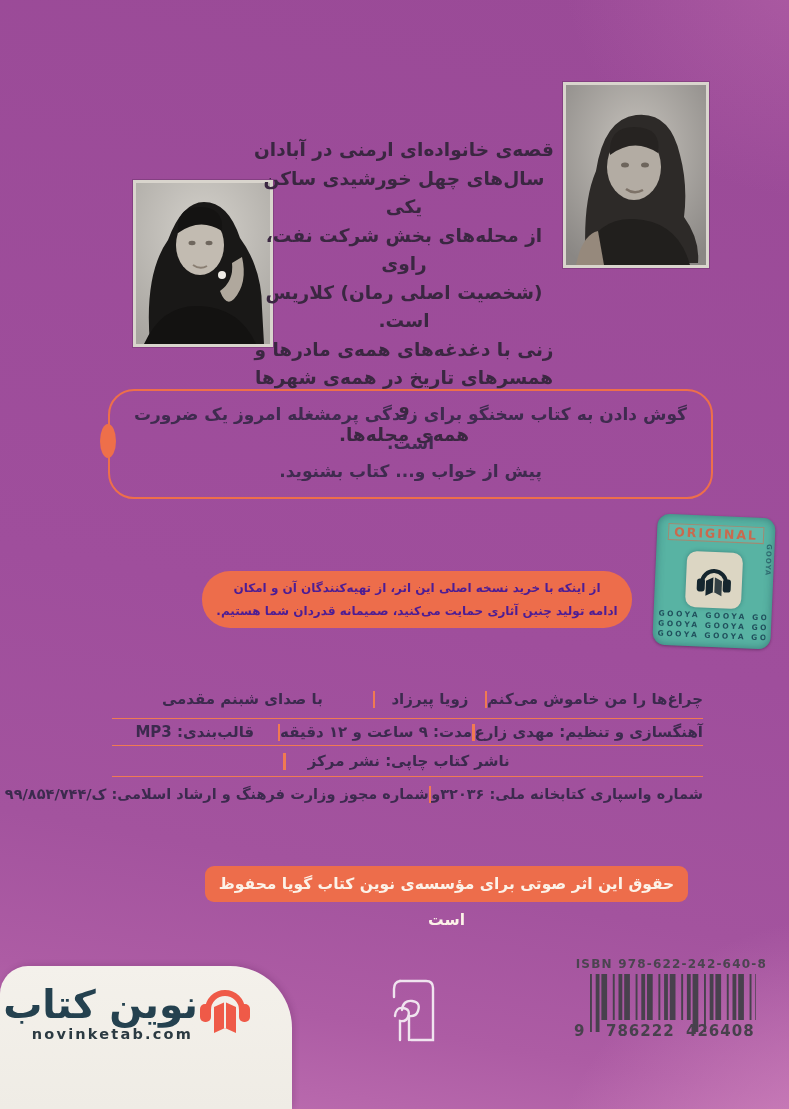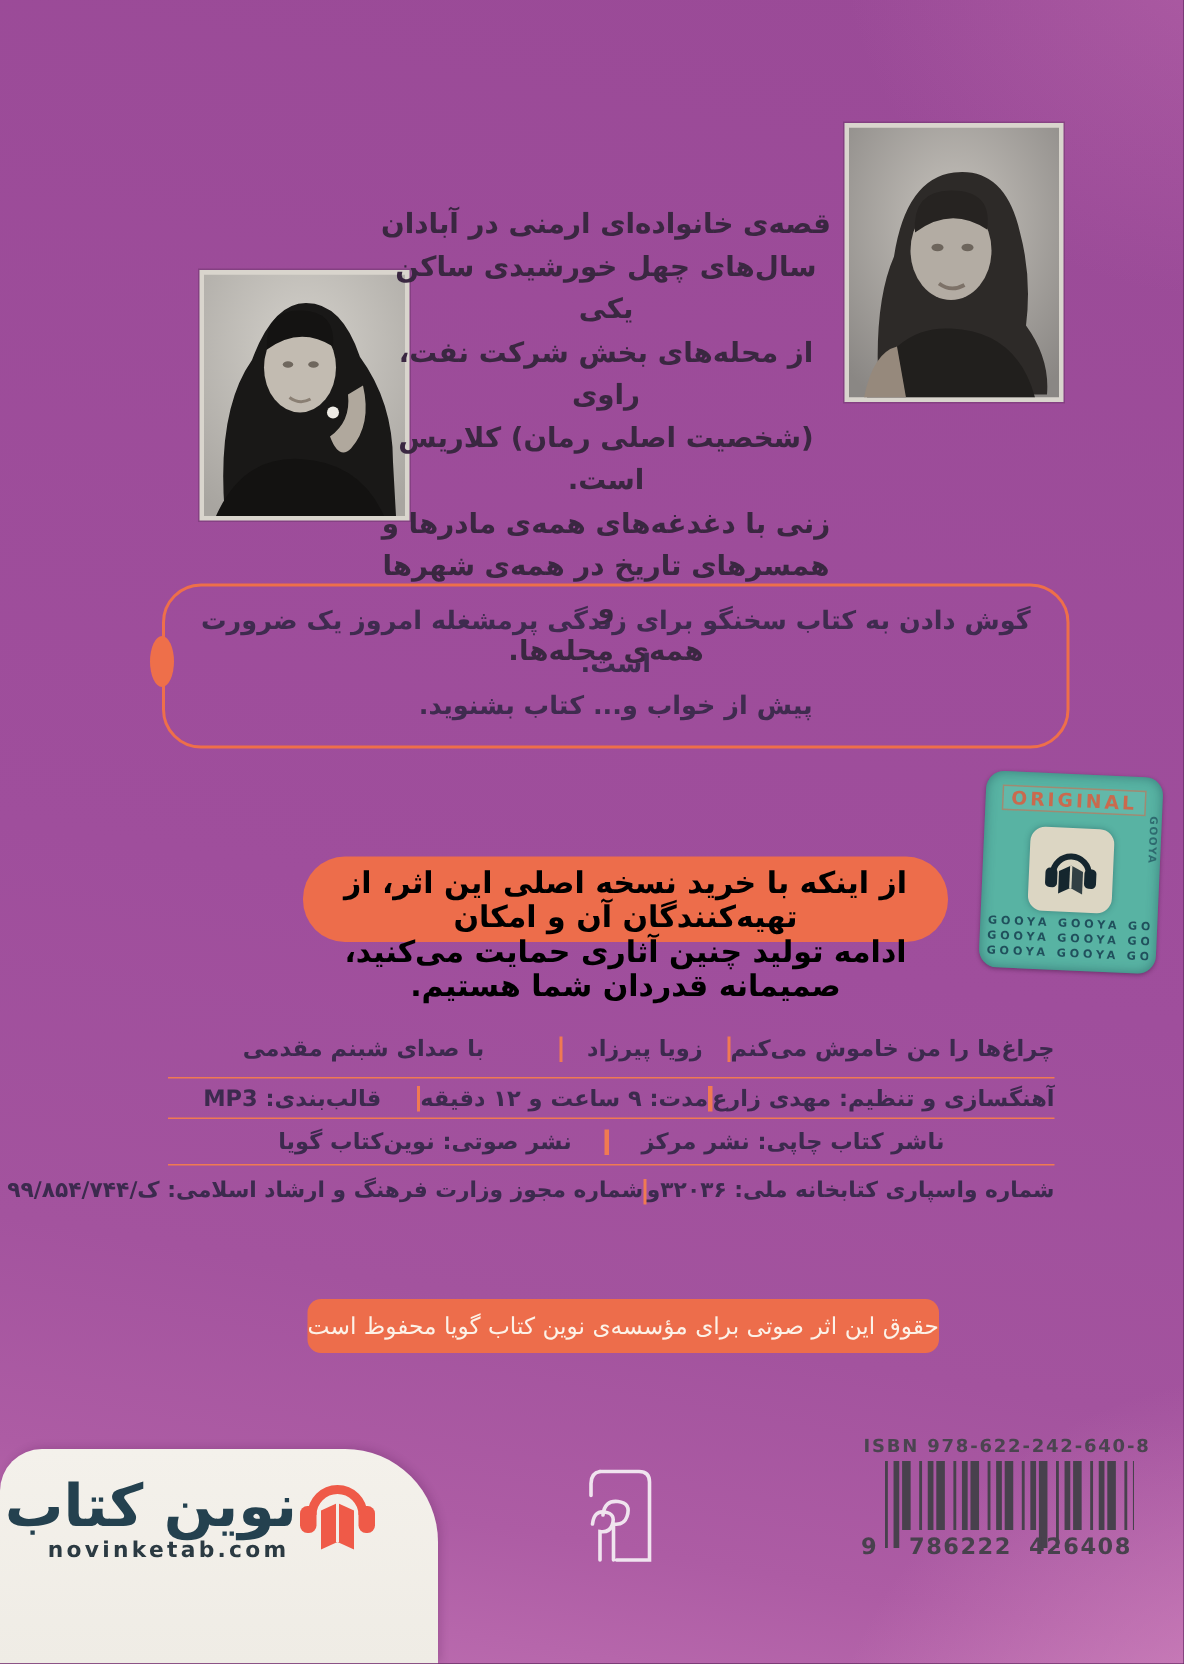--- a/index.html
+++ b/index.html
@@ -45,41 +45,41 @@
     display:flex;align-items:center;justify-content:center;
     box-shadow:0 0 4px rgba(20,60,70,.4);}
   .sticker-rows{position:absolute;left:5px;right:5px;bottom:6px;overflow:hidden;}
   .sticker-row{white-space:nowrap;overflow:hidden;color:rgba(22,62,80,.85);
     font-size:7.5px;font-weight:bold;letter-spacing:2.5px;line-height:10px;text-align:center;}
   .sticker-side{position:absolute;right:2px;top:58px;color:rgba(22,62,80,.6);
     font-size:7px;font-weight:bold;letter-spacing:1px;transform:rotate(90deg);transform-origin:right top;}
   
   .support{position:absolute;left:202px;top:571px;width:430px;height:57px;
     background:#ed6d4b;border-radius:28px;text-align:center;
-    color:#000000;font-weight:bold;font-size:20px;line-height:23px;padding-top:6px;
+    color:#4c1d95;font-weight:bold;font-size:12px;line-height:23px;padding-top:6px;
     box-sizing:border-box;}
   
   .credits{position:absolute;left:112px;top:680px;width:591px;
     color:#3c2a4e;font-weight:bold;font-size:15px;}
   .crow{display:flex;align-items:center;}
   .crow + .crow{border-top:1.5px solid #f07a52;}
   .crow .cell{text-align:center;white-space:nowrap;}
   .vdiv{width:2.5px;height:17px;background:#f07a52;flex:0 0 2.5px;}
   .crow1{height:38px;}
   .crow2{height:26px;}
   .crow3{height:30px;justify-content:center;}
   .crow4{height:34px;font-size:14.5px;}
   .crow1 .c1{flex:0 0 33.5%;} .crow1 .c2{flex:0 0 18.5%;} .crow1 .c3{flex:1;}
   .crow2 .c1{flex:0 0 38.5%;} .crow2 .c2{flex:0 0 28%;} .crow2 .c3{flex:1;}
   .crow3 .cell{padding:0 22px;}
   .crow4 .c1{flex:0 0 33.5%;} .crow4 .c2{flex:1;}
   
-  .rights{position:absolute;left:205px;top:866px;width:421px;height:36px;
+  .rights{position:absolute;left:205px;top:866px;width:483px;height:36px;
     background:#ed6d4b;border-radius:9px;text-align:center;line-height:36px;
-    color:#fcf2e8;font-weight:normal;font-size:15.5px;}
+    color:#fcf2e8;font-weight:bold;font-size:15.5px;}
   
   .footer-card{position:absolute;left:0;top:966px;width:292px;height:143px;
     background:linear-gradient(180deg,#f4f1eb,#efece5);border-radius:28px 62px 0 0;
     box-shadow:2px -1px 6px rgba(60,10,60,.18);}
   .nk-icon{position:absolute;left:198px;top:14px;}
   .nk-name{position:absolute;right:94px;top:16px;color:#24414f;
     font-size:39px;font-weight:bold;white-space:nowrap;}
   .nk-url{position:absolute;right:99px;top:60px;color:#2b3a42;
     font-size:14.5px;font-weight:bold;letter-spacing:2.2px;}
   .markaz{position:absolute;left:386px;top:976px;}
@@ -191,21 +191,20 @@
     <div class="crow crow2">
       <div class="cell c1">آهنگسازی و تنظیم: مهدی زارع</div>
       <div class="vdiv"></div>
       <div class="cell c2">مدت: ۹ ساعت و ۱۲ دقیقه</div>
       <div class="vdiv"></div>
       <div class="cell c3">قالب‌بندی: MP3</div>
     </div>
     <div class="crow crow3">
       <div class="cell">ناشر کتاب چاپی: نشر مرکز</div>
       <div class="vdiv"></div>
-      <div class="cell">نشر صوتی: نوین‌کتاب گویا</div>
     </div>
     <div class="crow crow4">
       <div class="cell c1">شماره واسپاری کتابخانه ملی: ۳۲۰۳۶و</div>
       <div class="vdiv"></div>
       <div class="cell c2">شماره مجوز وزارت فرهنگ و ارشاد اسلامی: ‪۹۹/ک/۸۵۴/۷۴۴‬</div>
     </div>
   </div>
 
   <div class="rights" dir="rtl">حقوق این اثر صوتی برای مؤسسه‌ی نوین کتاب گویا محفوظ است</div>
 

